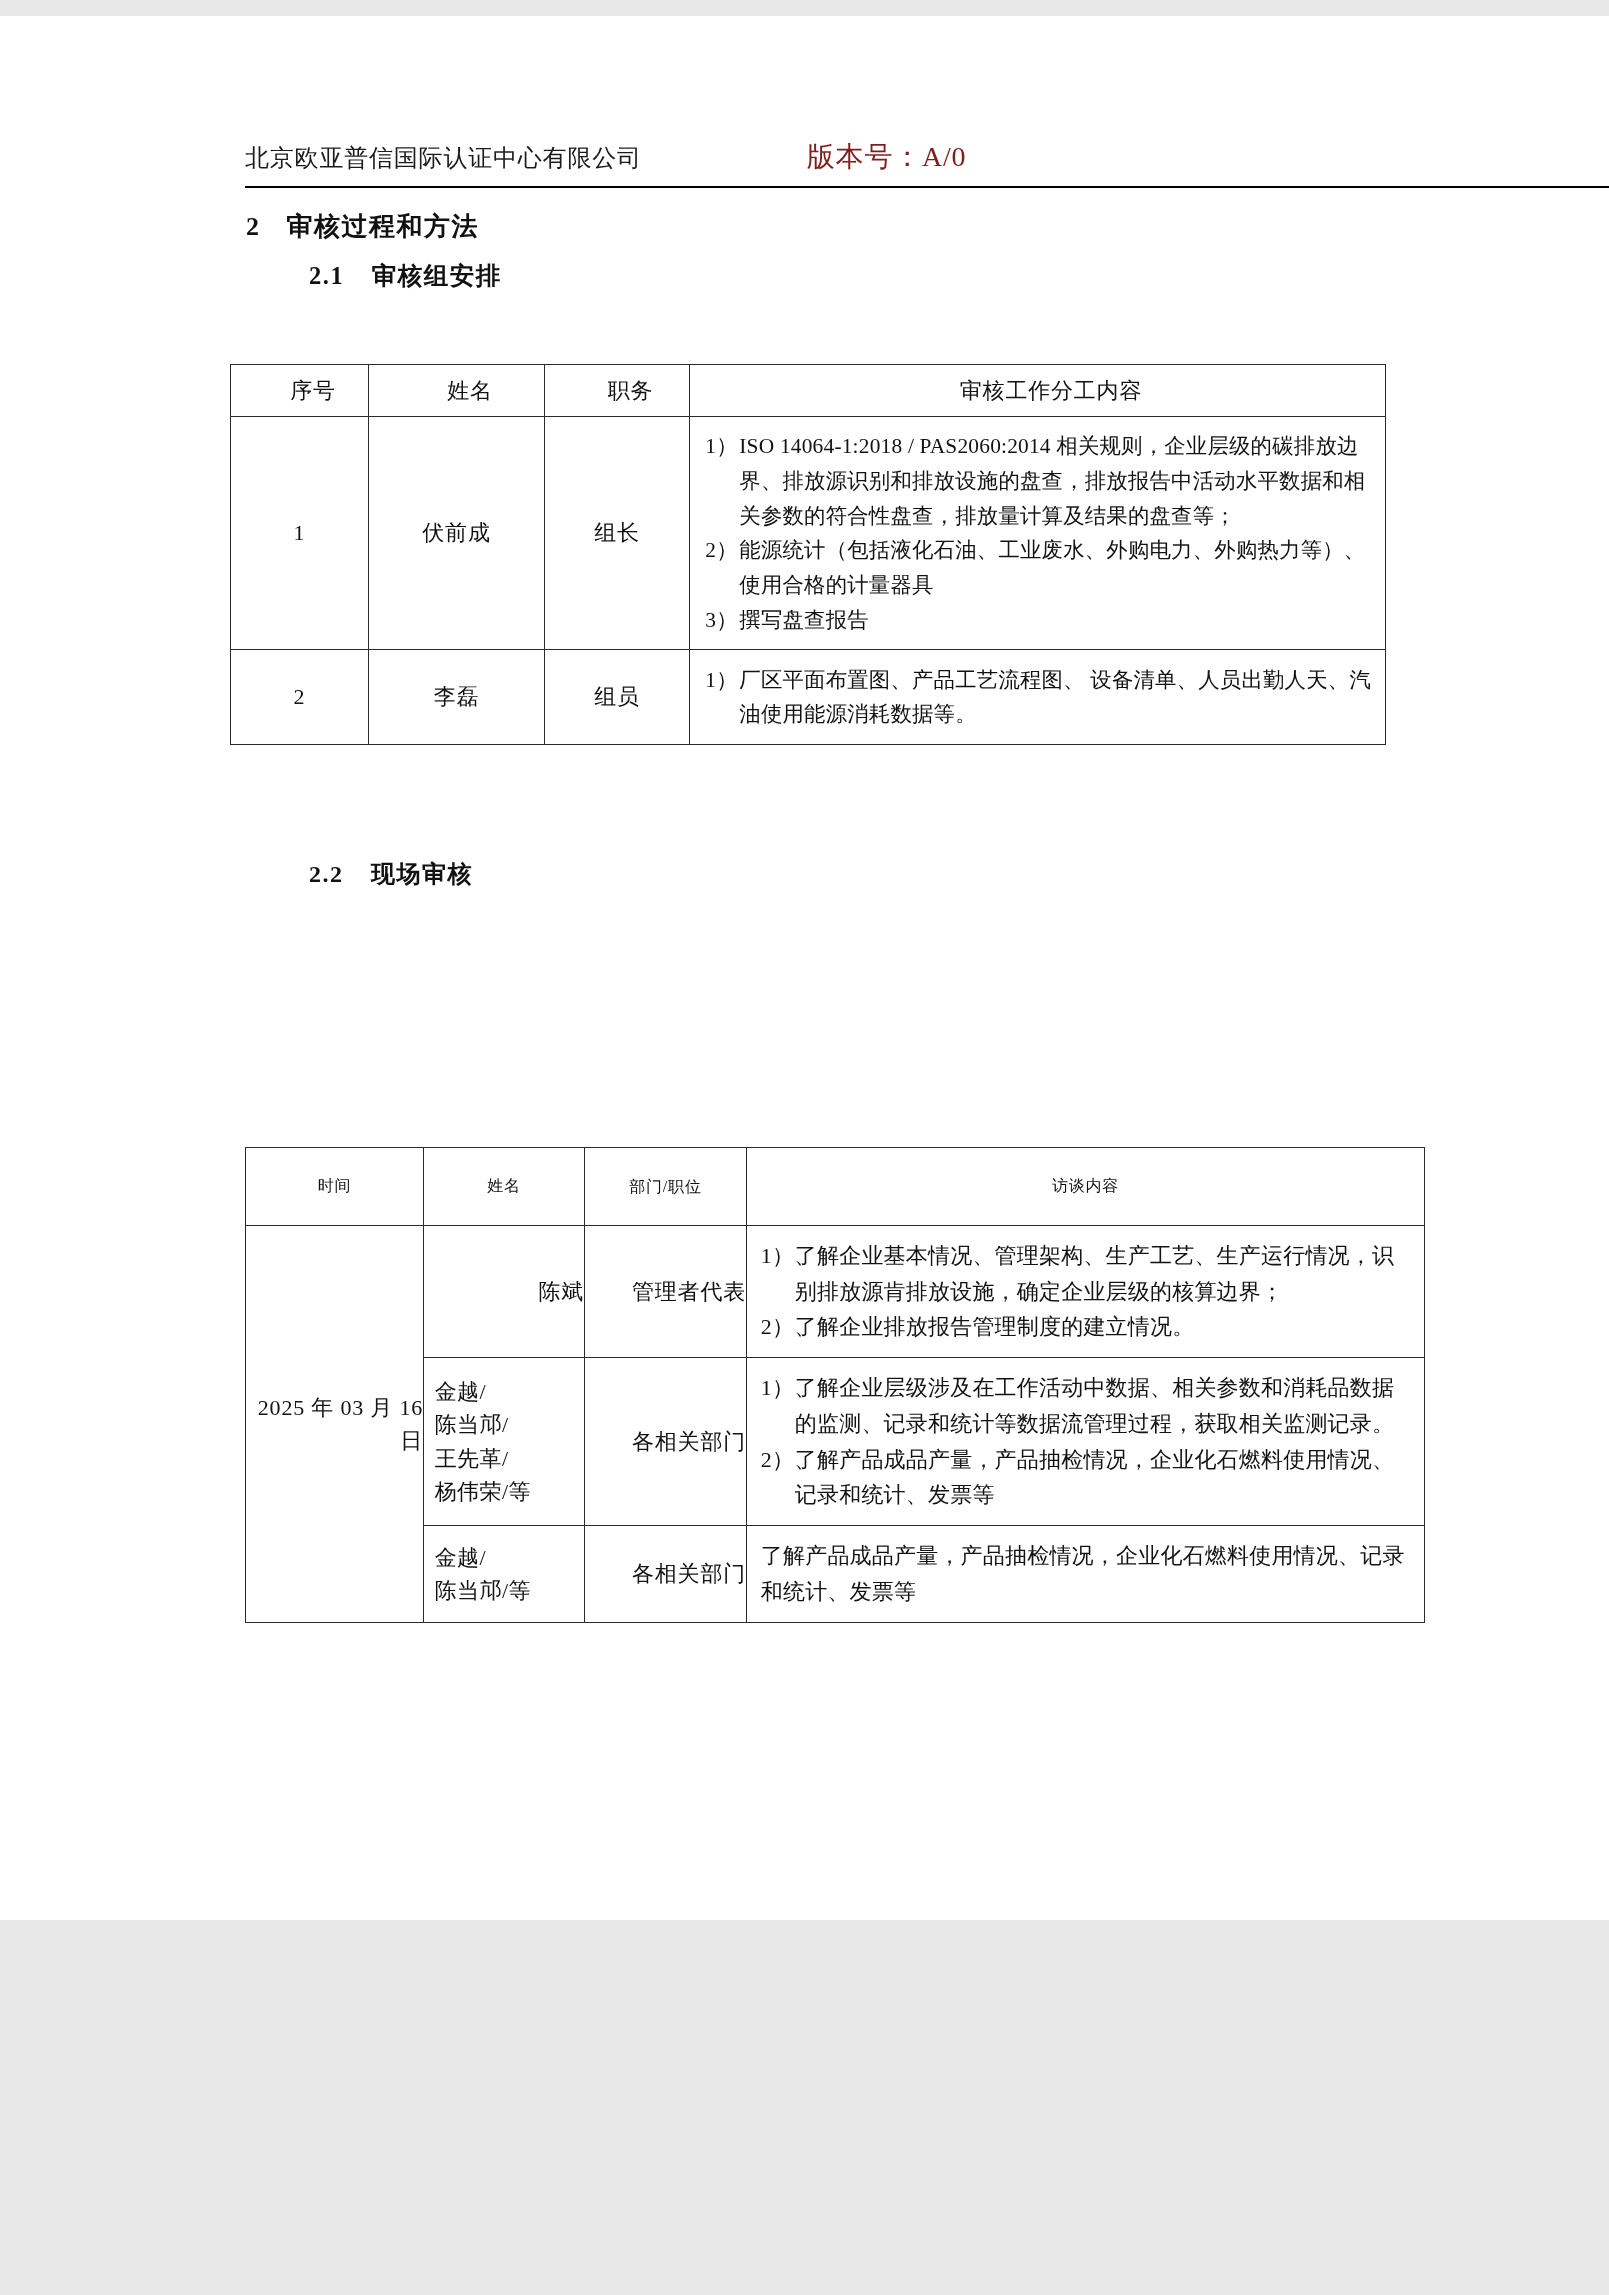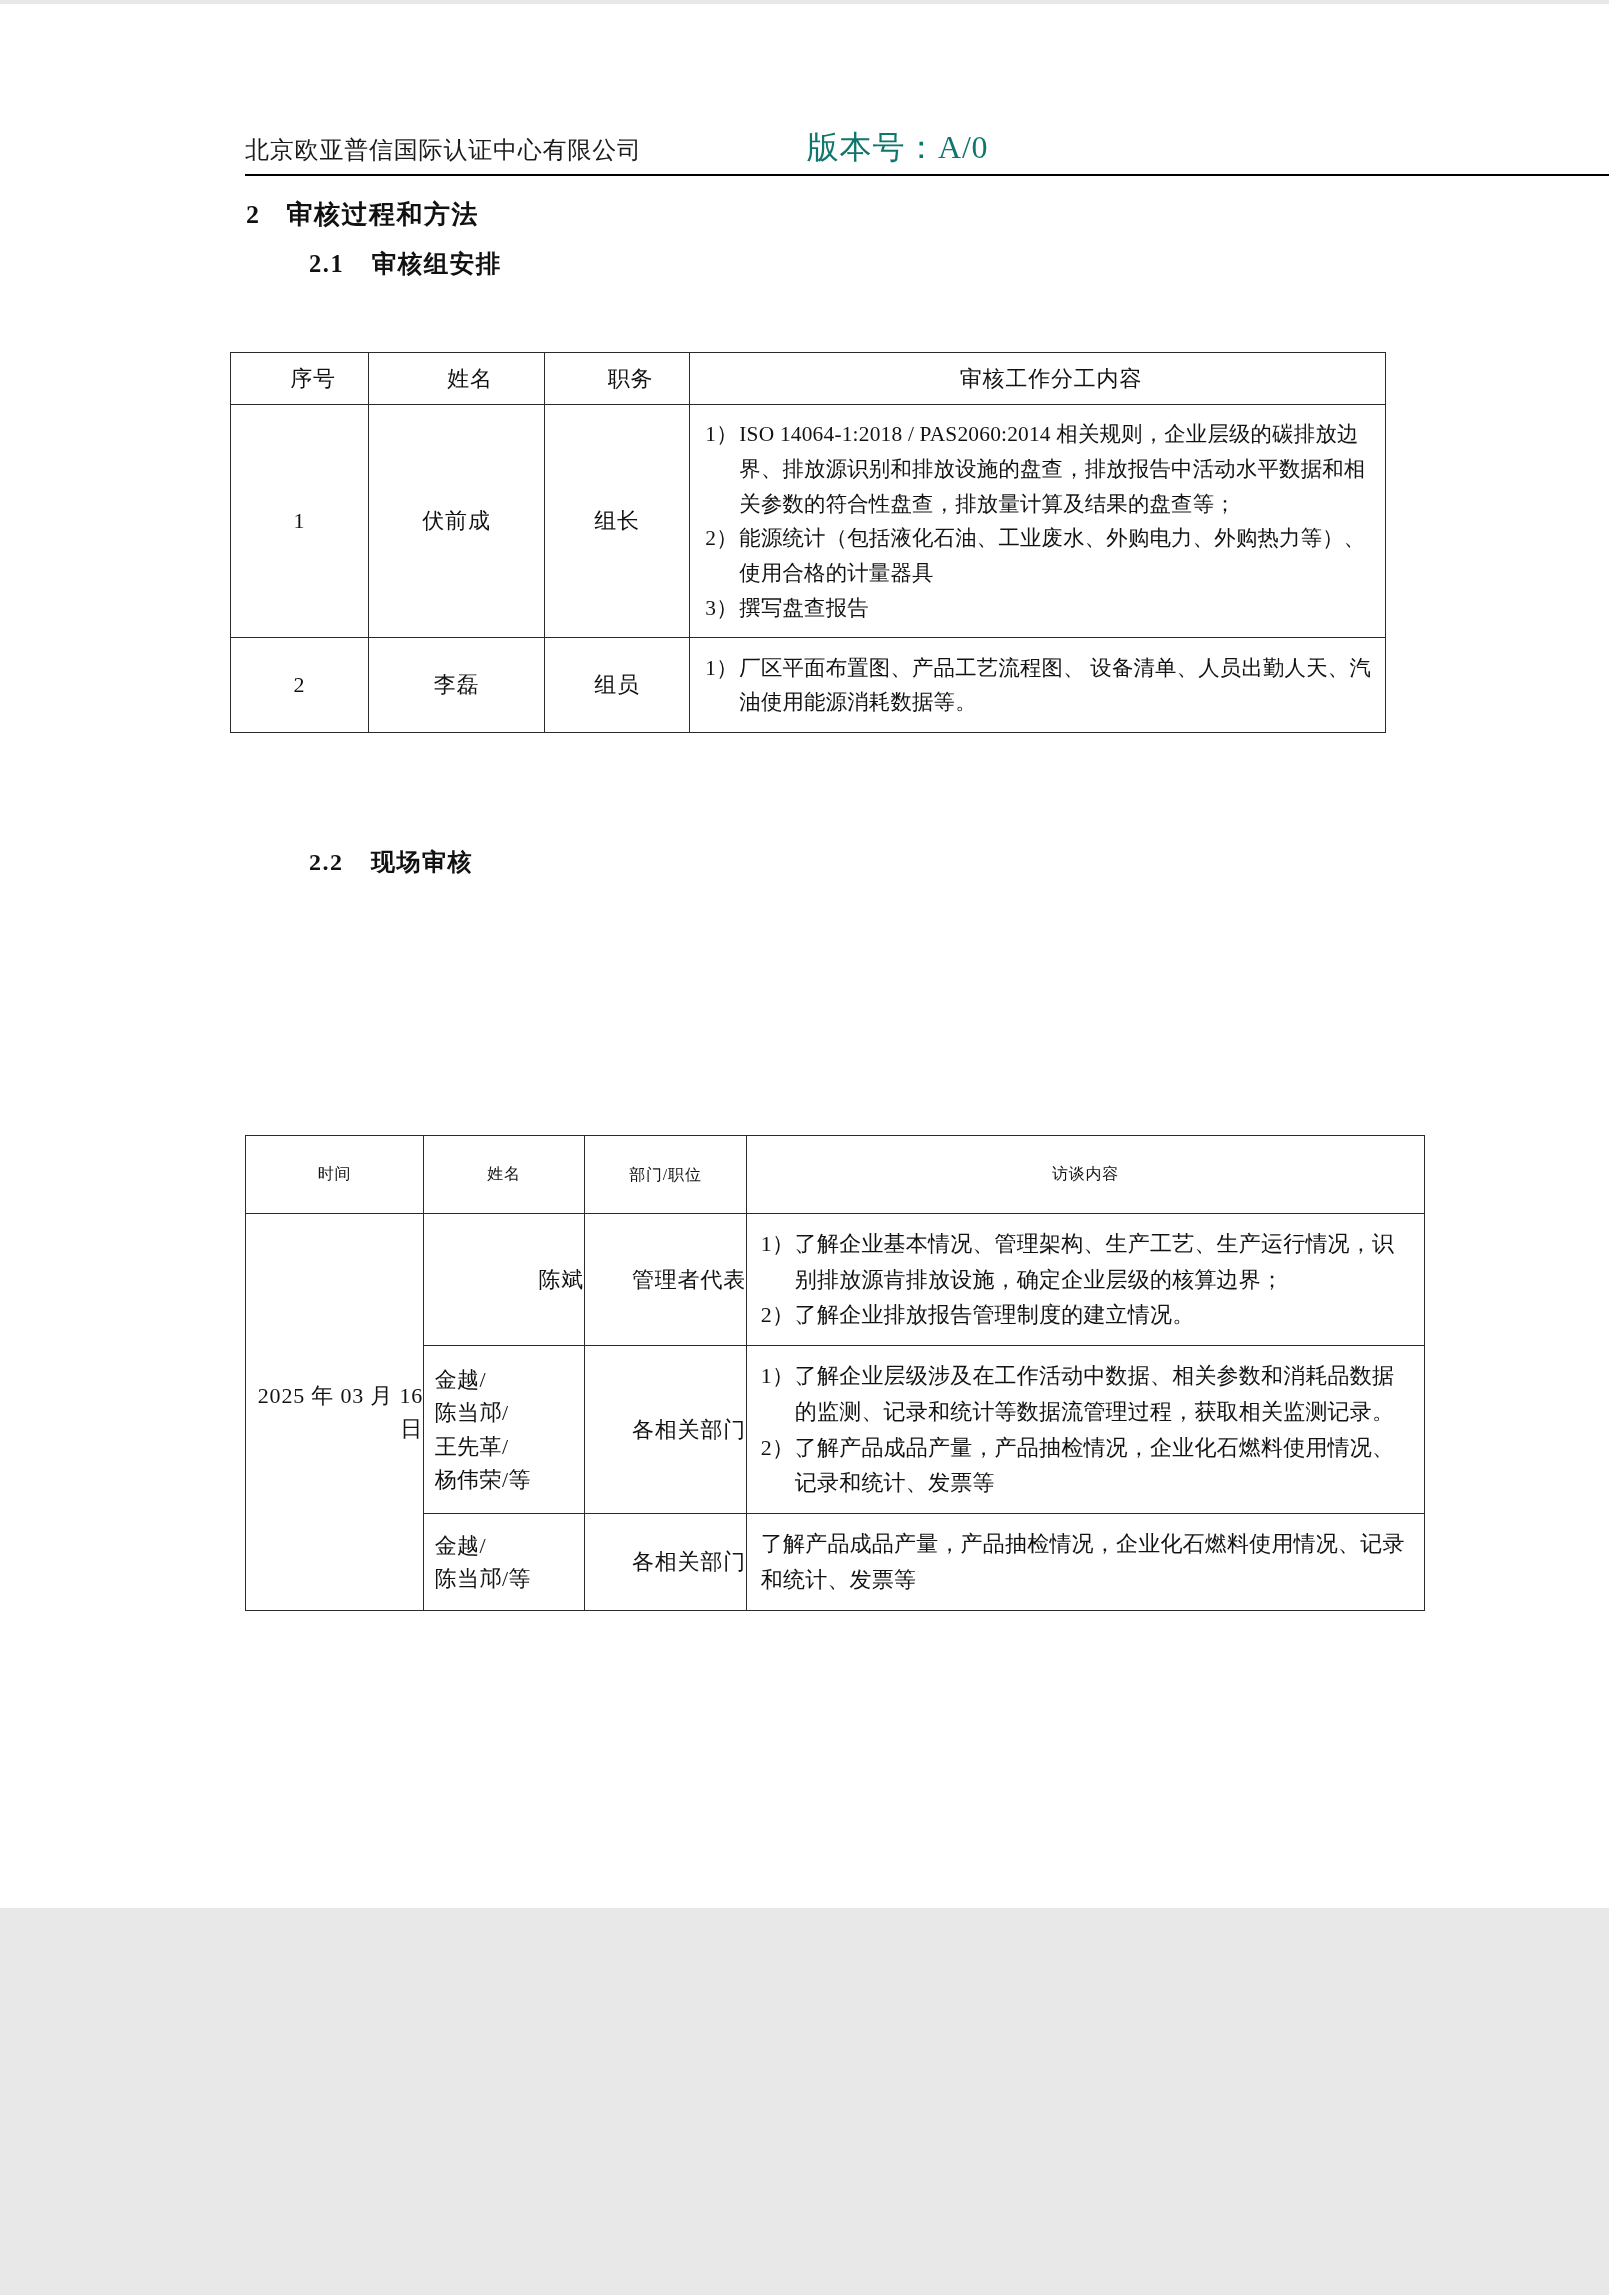--- a/index.html
+++ b/index.html
@@ -9,21 +9,21 @@
   }
   body {
     font-family: "Liberation Serif", "DejaVu Serif", serif;
   }
   .page {
     width: 1609px;
     height: 1904px;
     background: #ffffff;
     position: relative;
     box-sizing: border-box;
-    margin: 4px auto;
+    margin: 16px auto;
     overflow: hidden;
   }
   .page-inner {
     position: absolute;
     left: 0;
     top: 0;
     width: 1609px;
     height: 2295px;
   }
 
@@ -35,24 +35,24 @@
     width: 1370px;
     display: flex;
     align-items: baseline;
   }
   .doc-header .company {
     font-size: 24px;
     letter-spacing: 0.8px;
     color: #1b1b1b;
   }
   .doc-header .version {
-    font-size: 32px;
+    font-size: 28px;
     margin-left: 165px;
     letter-spacing: 0.8px;
-    color: #0f766e;
+    color: #7f1d1d;
   }
   .header-rule {
     position: absolute;
     left: 245px;
     top: 170px;
     width: 1364px;
     height: 1.5px;
     background: #000;
   }
 

